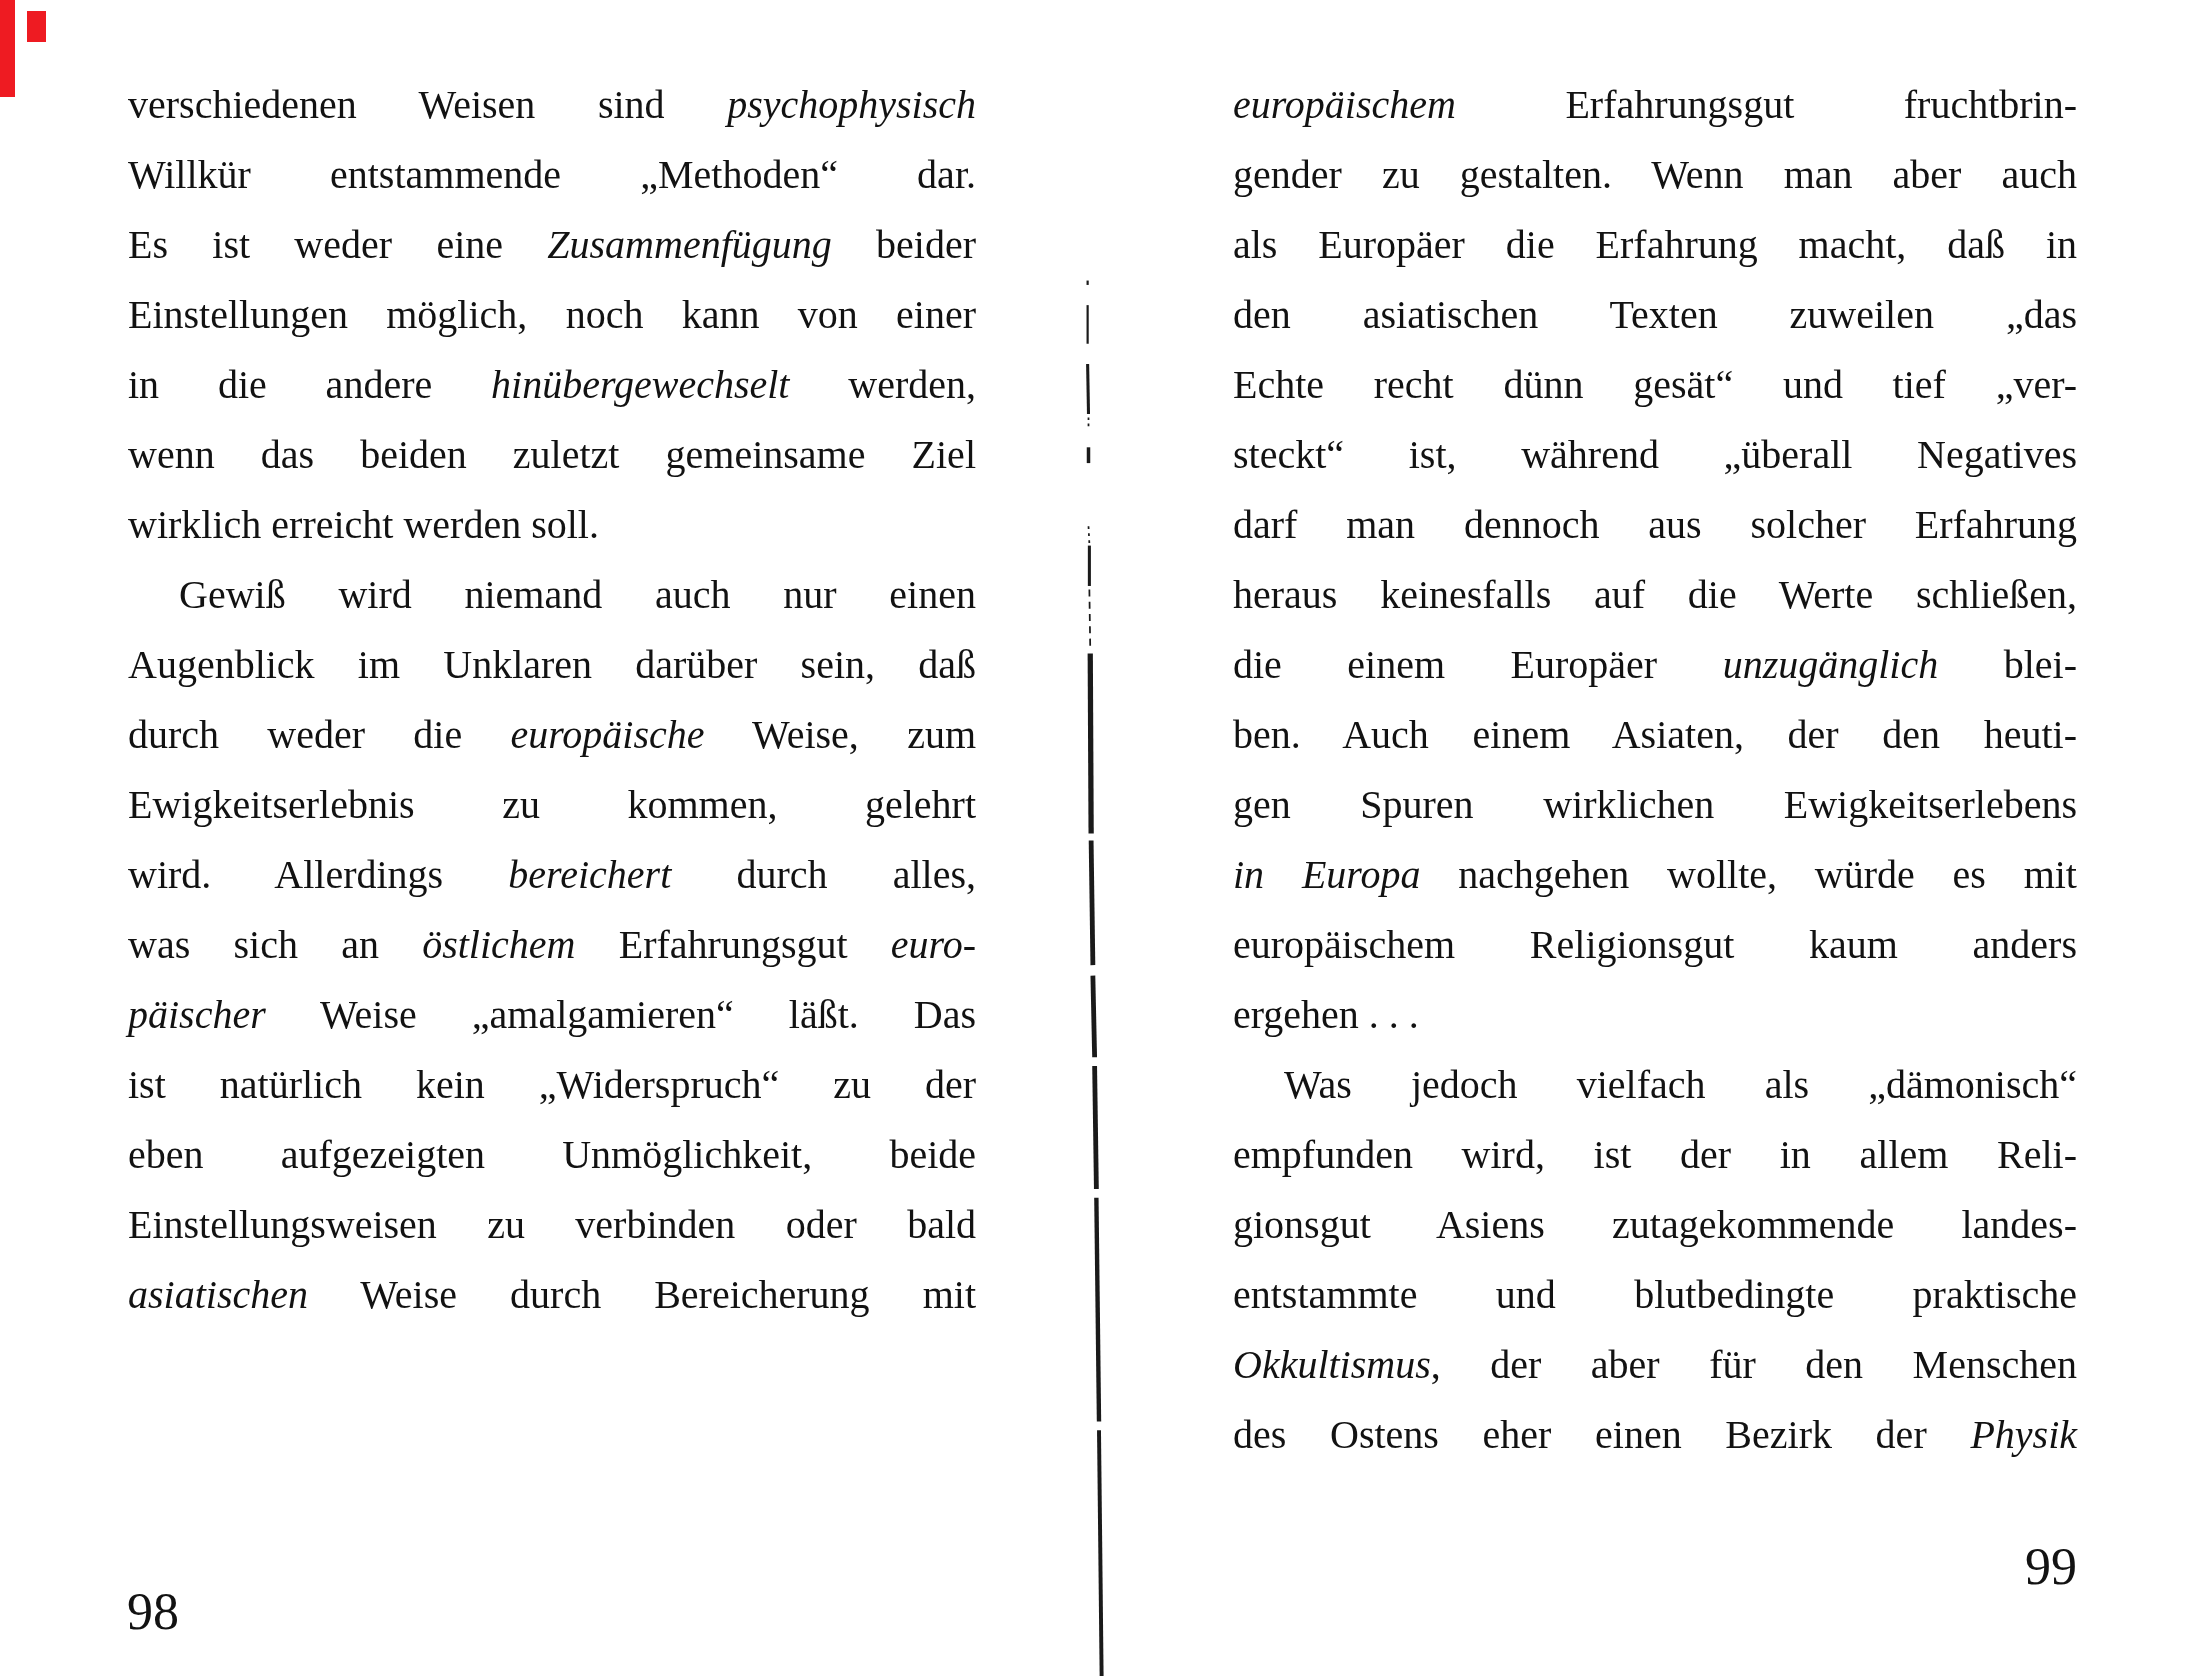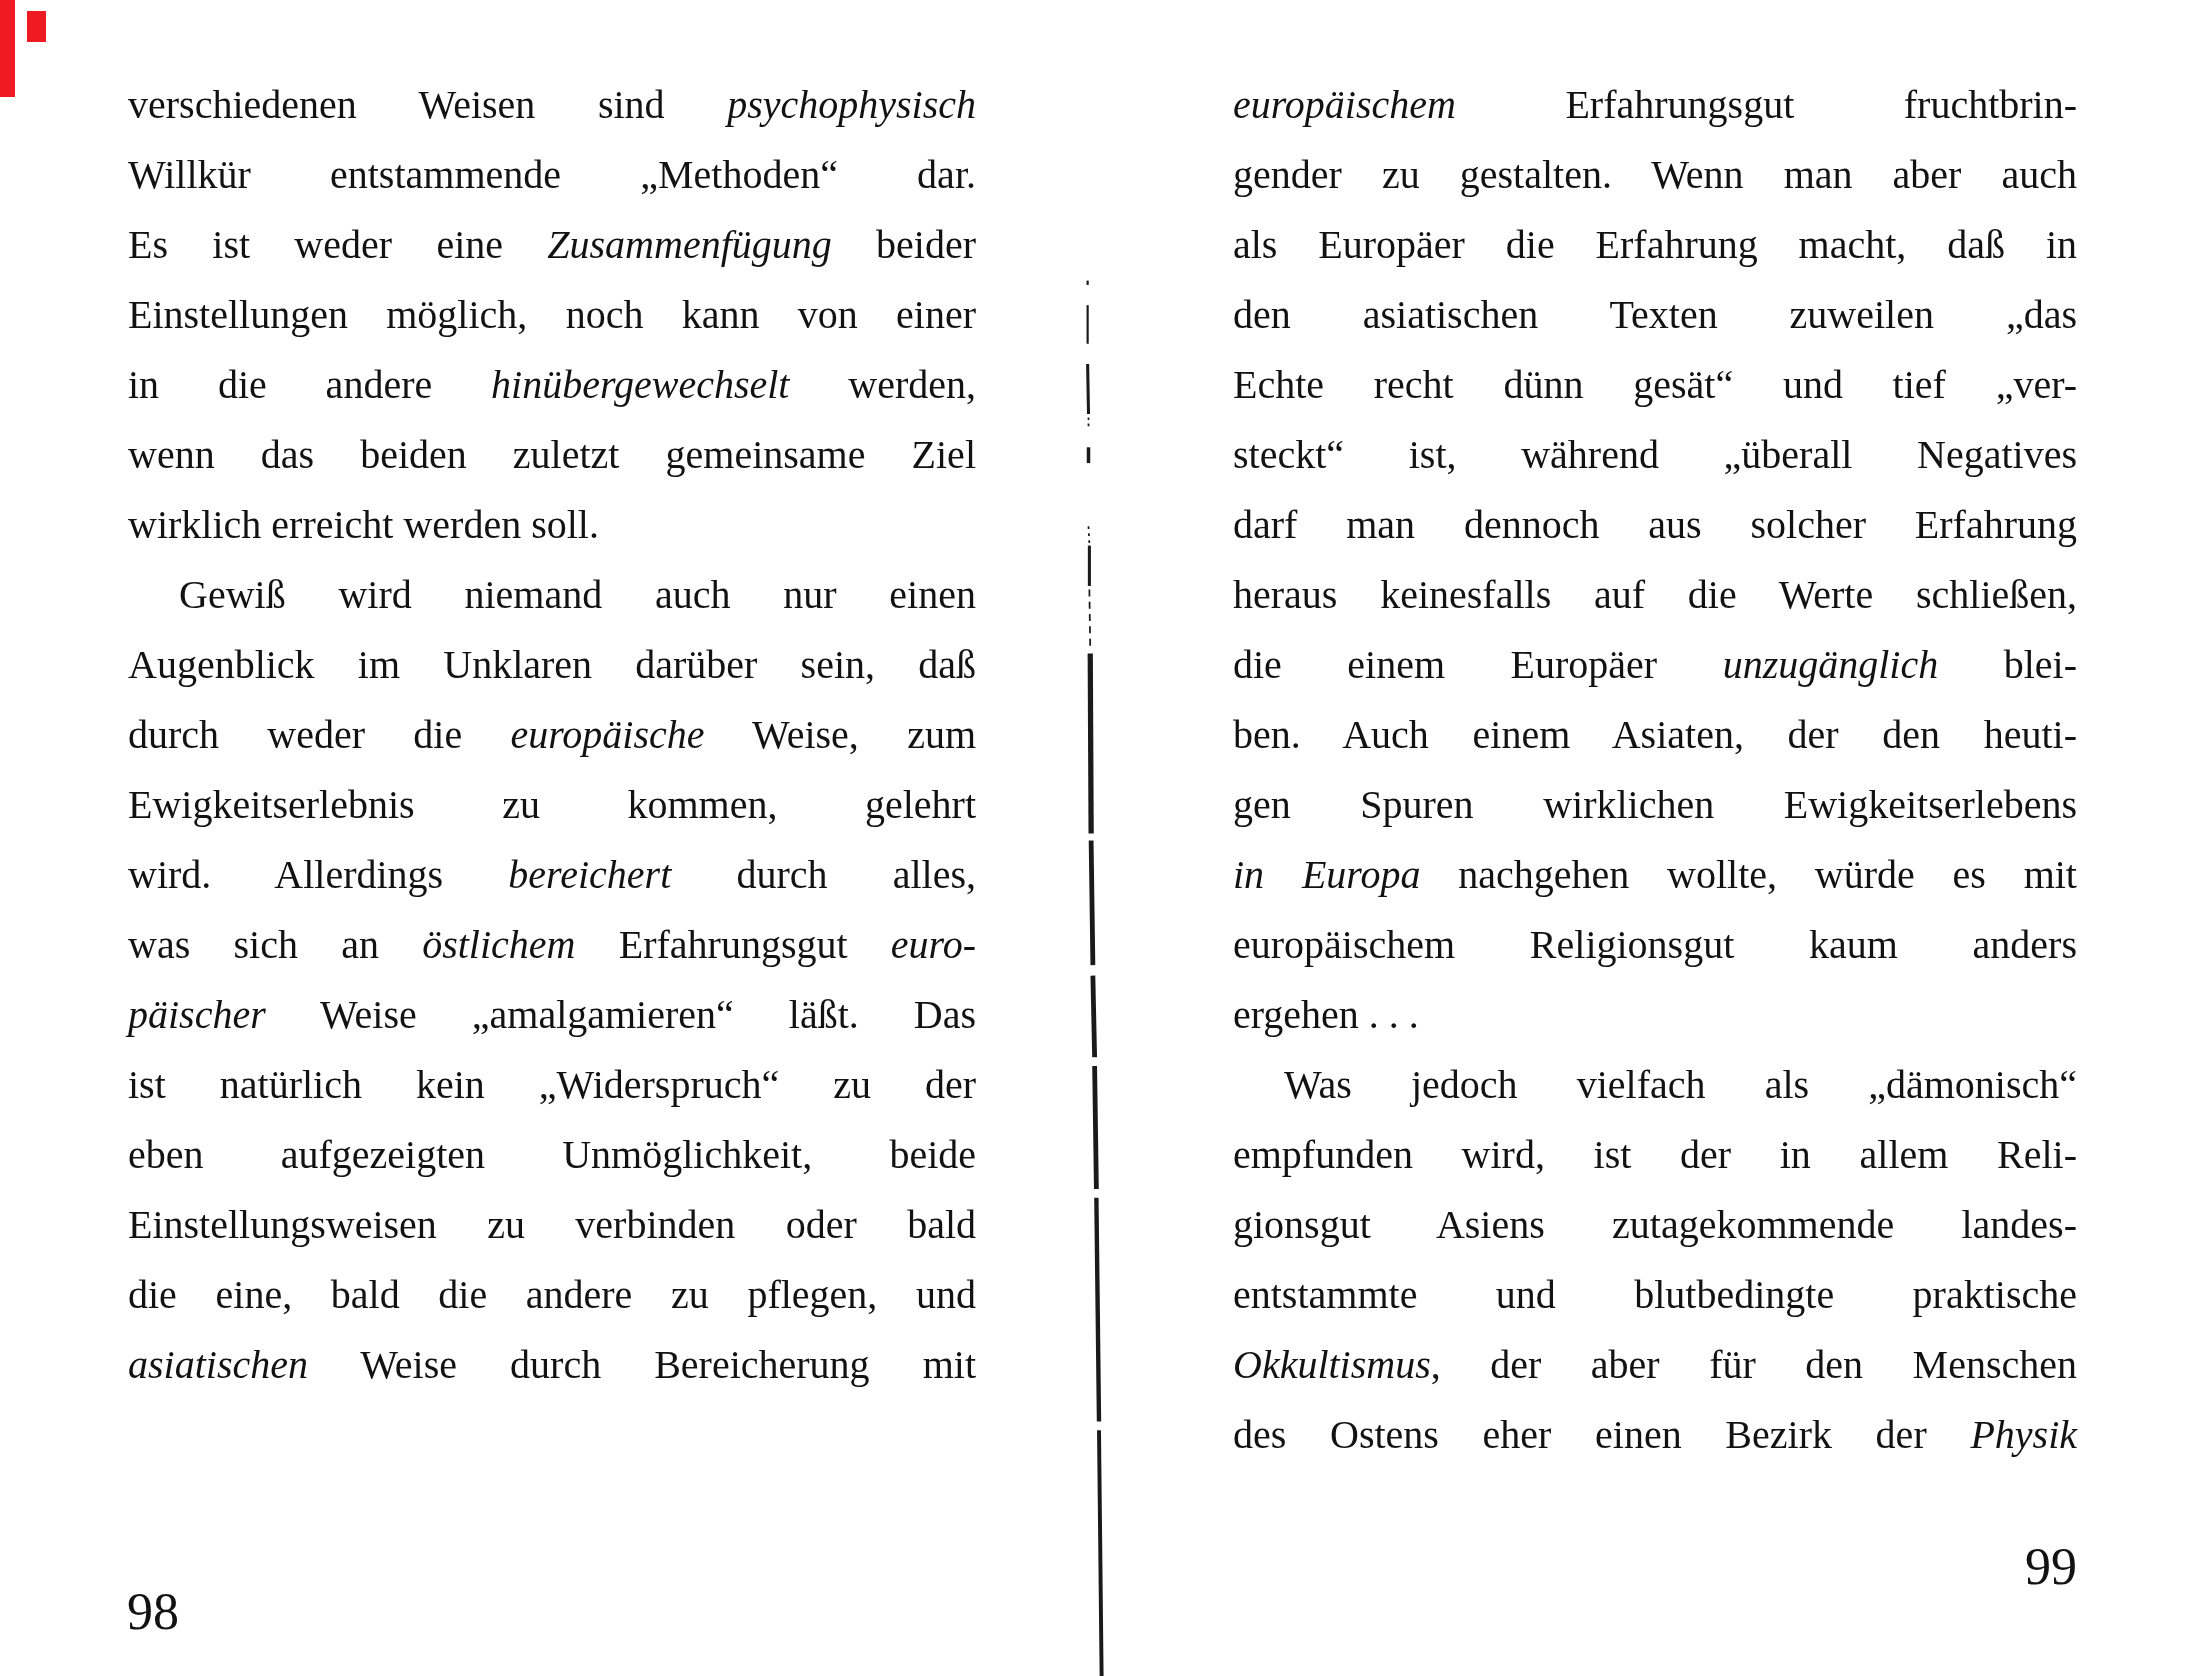--- a/index.html
+++ b/index.html
@@ -74,21 +74,20 @@
       <div class="line indent"><span>Gewiß wird niemand auch nur einen</span></div>
       <div class="line"><span>Augenblick im Unklaren darüber sein, daß</span></div>
       <div class="line"><span>durch weder die </span><i>europäische</i><span> Weise, zum</span></div>
       <div class="line"><span>Ewigkeitserlebnis zu kommen, gelehrt</span></div>
       <div class="line"><span>wird. Allerdings </span><i>bereichert</i><span> durch alles,</span></div>
       <div class="line"><span>was sich an </span><i>östlichem</i><span> Erfahrungsgut </span><i>euro-</i></div>
       <div class="line"><i>päischer</i><span> Weise „amalgamieren“ läßt. Das</span></div>
       <div class="line"><span>ist natürlich kein „Widerspruch“ zu der</span></div>
       <div class="line"><span>eben aufgezeigten Unmöglichkeit, beide</span></div>
       <div class="line"><span>Einstellungsweisen zu verbinden oder bald</span></div>
-      <div class="line"><span>die eine, bald die andere zu pflegen, und</span></div>
       <div class="line"><i>asiatischen</i><span> Weise durch Bereicherung mit</span></div>
     </div>
 
   <div class="text-column right">
       <div class="line"><i>europäischem</i><span> Erfahrungsgut fruchtbrin-</span></div>
       <div class="line"><span>gender zu gestalten. Wenn man aber auch</span></div>
       <div class="line"><span>als Europäer die Erfahrung macht, daß in</span></div>
       <div class="line"><span>den asiatischen Texten zuweilen „das</span></div>
       <div class="line"><span>Echte recht dünn gesät“ und tief „ver-</span></div>
       <div class="line"><span>steckt“ ist, während „überall Negatives</span></div>

